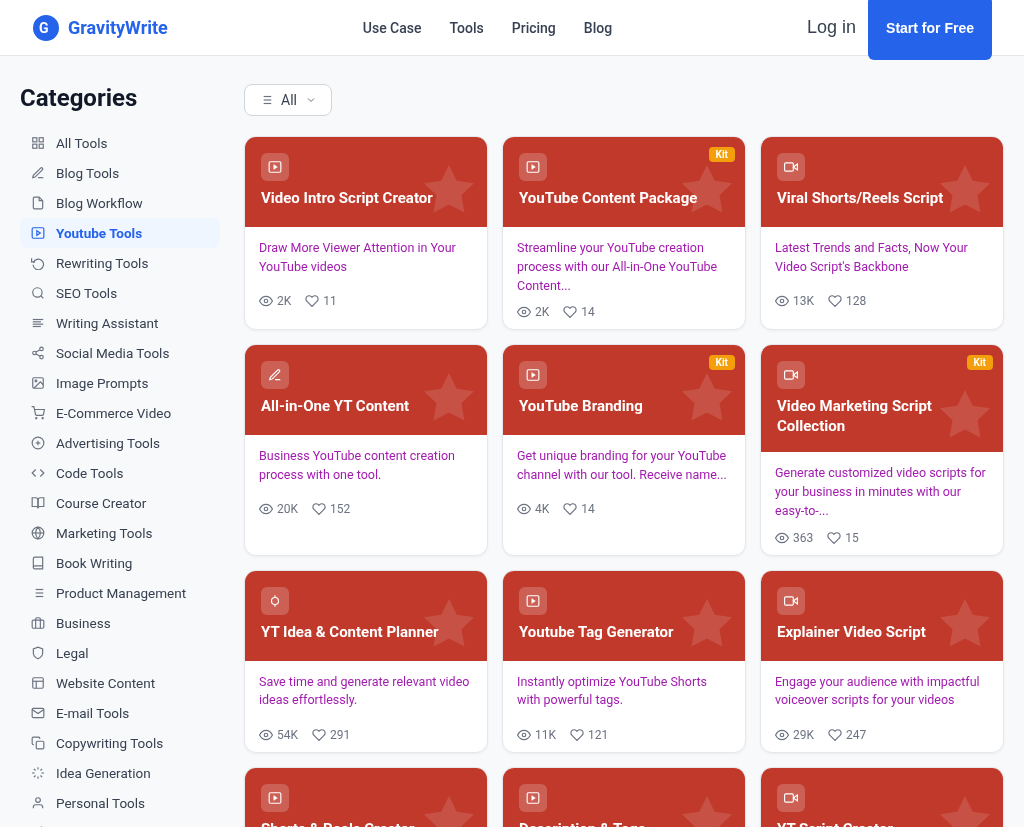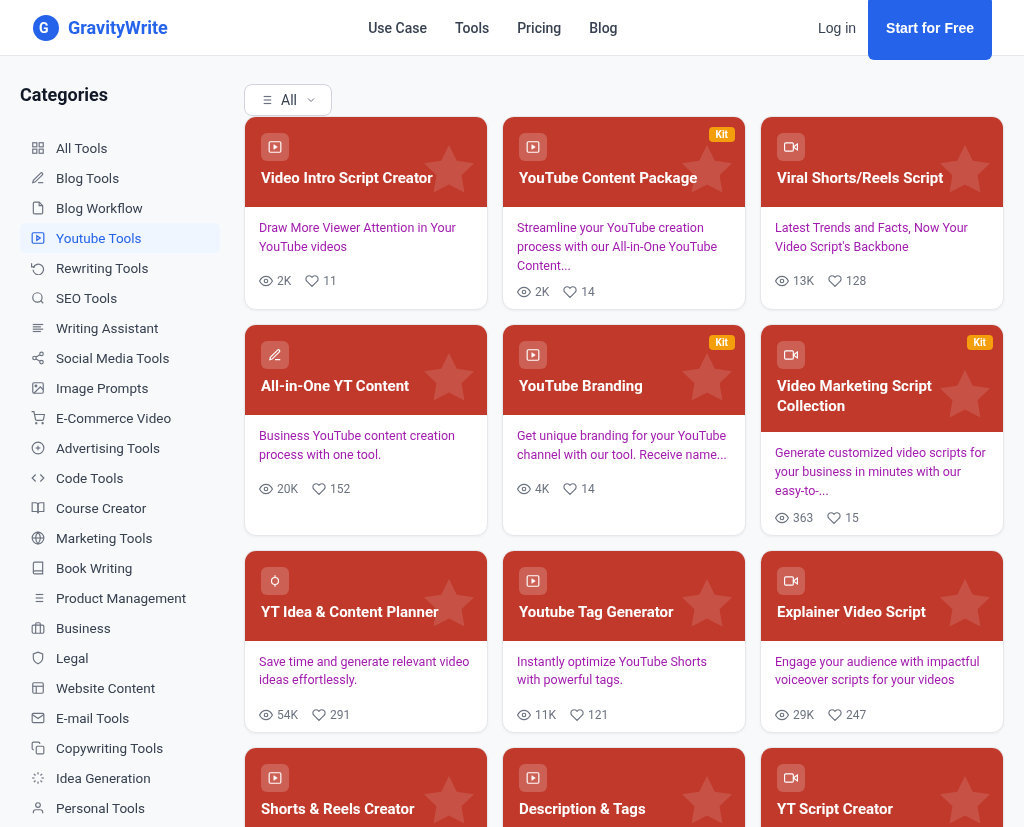--- a/index.html
+++ b/index.html
@@ -5,37 +5,37 @@
     * { box-sizing: border-box; margin: 0; padding: 0; }
     body { font-family: -apple-system, BlinkMacSystemFont, 'Segoe UI', Roboto, sans-serif; background: #f8f9fa; color: #333; font-size: 14px; }
 
     
     .header { background: #fff; border-bottom: 1px solid #e5e7eb; display: flex; align-items: center; justify-content: space-between; padding: 0 32px; height: 56px; position: sticky; top: 0; z-index: 100; }
     .header-logo { display: flex; align-items: center; gap: 8px; font-weight: 700; font-size: 18px; color: #2563eb; }
     .logo-icon { width: 28px; height: 28px; }
     .header-nav { display: flex; gap: 28px; }
     .header-nav a { text-decoration: none; color: #374151; font-size: 14px; font-weight: 500; }
     .header-actions { display: flex; align-items: center; gap: 12px; }
-    .btn-login { background: none; border: none; cursor: pointer; font-size: 14px; color: #374151; font-weight: 500; }
+    .btn-login { background: none; border: none; cursor: pointer; font-size: 18px; color: #374151; font-weight: 500; }
     .btn-start { background: #2563eb; color: #fff; border: none; border-radius: 6px; padding: 24px 18px; font-size: 14px; font-weight: 600; cursor: pointer; }
 
     
     .main { display: flex; max-width: 1024px; margin: 0 auto; padding: 28px 20px; gap: 24px; }
 
     
     .sidebar { width: 200px; flex-shrink: 0; }
-    .sidebar-title { font-size: 18px; font-weight: 700; color: #111827; margin-bottom: 28px; }
+    .sidebar-title { font-size: 24px; font-weight: 700; color: #111827; margin-bottom: 16px; }
     .sidebar-item { display: flex; align-items: center; gap: 10px; padding: 7px 10px; border-radius: 6px; cursor: pointer; color: #374151; font-size: 13.5px; }
-    .sidebar-item.active { background: #eff6ff; color: #2563eb; font-weight: 400; }
+    .sidebar-item.active { background: #eff6ff; color: #2563eb; font-weight: 700; }
     .sidebar-icon { width: 16px; height: 16px; display: inline-flex; align-items: center; justify-content: center; color: #6b7280; }
     .sidebar-item.active .sidebar-icon { color: #2563eb; }
 
     
     .content { flex: 1; }
-    .filter-bar { display: flex; align-items: center; gap: 12px; }
+    .filter-bar { display: flex; align-items: center; gap: 12px; margin-bottom: 20px; }
     .filter-select { display: flex; align-items: center; gap: 8px; border: 1px solid #d1d5db; border-radius: 8px; padding: 7px 14px; background: #fff; cursor: pointer; font-size: 14px; color: #374151; }
     .filter-select svg { color: #6b7280; }
 
     
     .cards-grid { display: grid; grid-template-columns: repeat(3, 1fr); gap: 14px; }
 
     
     .card { background: #fff; border-radius: 12px; overflow: hidden; border: 1px solid #e5e7eb; box-shadow: 0 1px 3px rgba(0,0,0,0.05); }
     .card-header { background: #c0392b; padding: 16px; position: relative; min-height: 90px; }
     .card-badge { position: absolute; top: 10px; right: 10px; background: #f59e0b; color: #fff; font-size: 10px; font-weight: 700; padding: 2px 7px; border-radius: 4px; }

